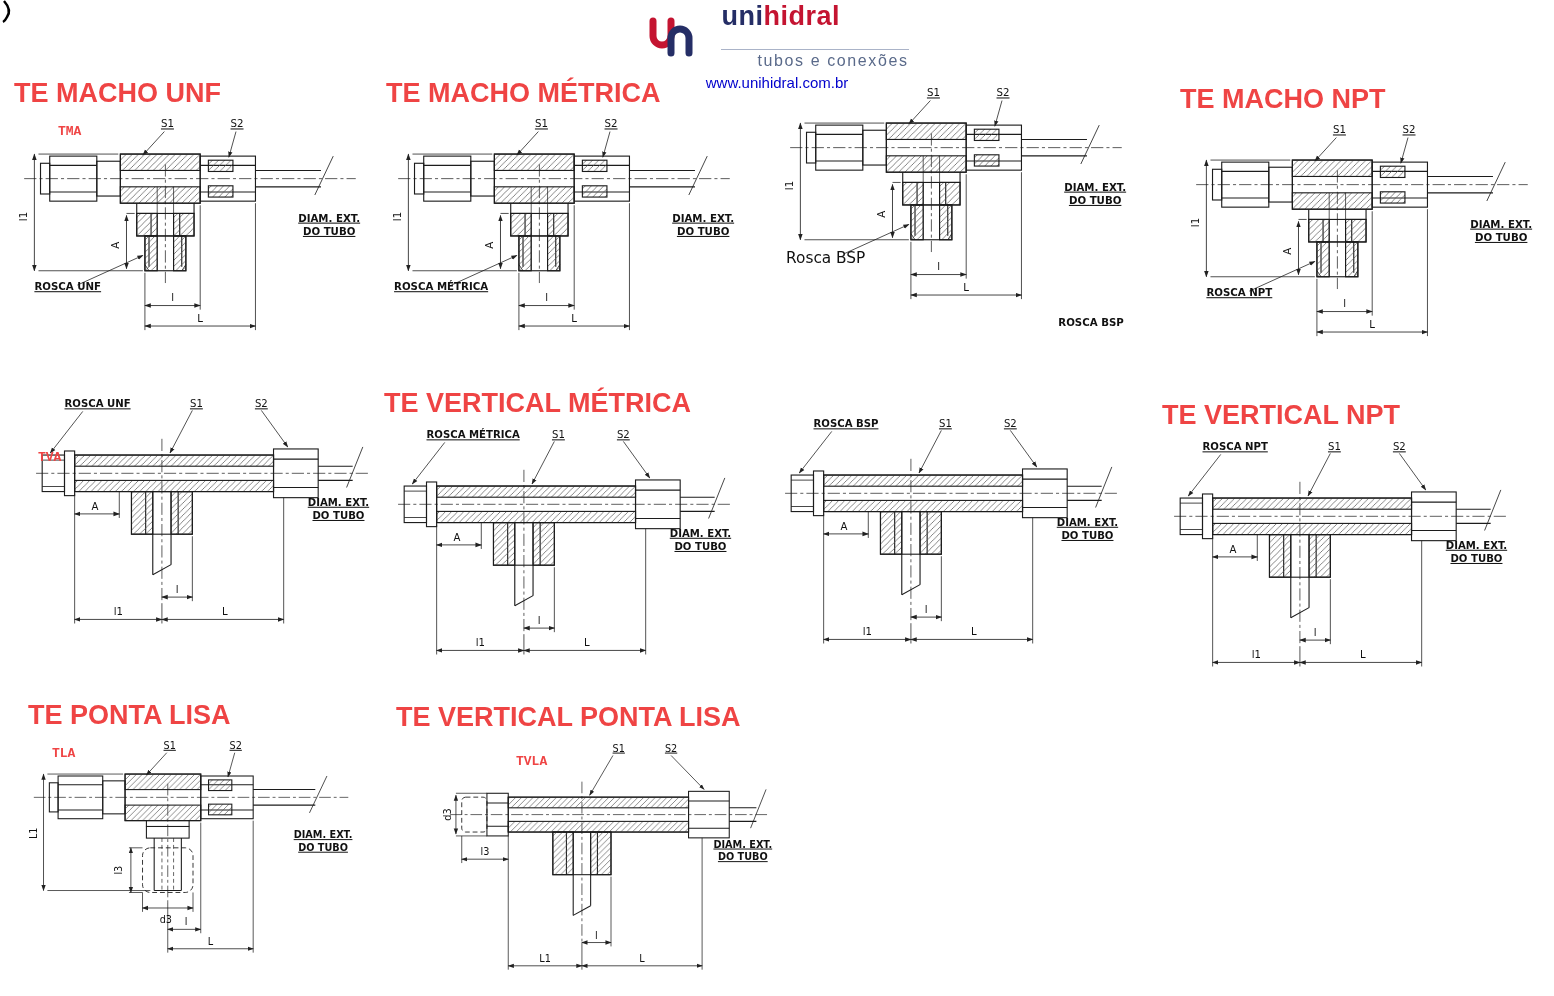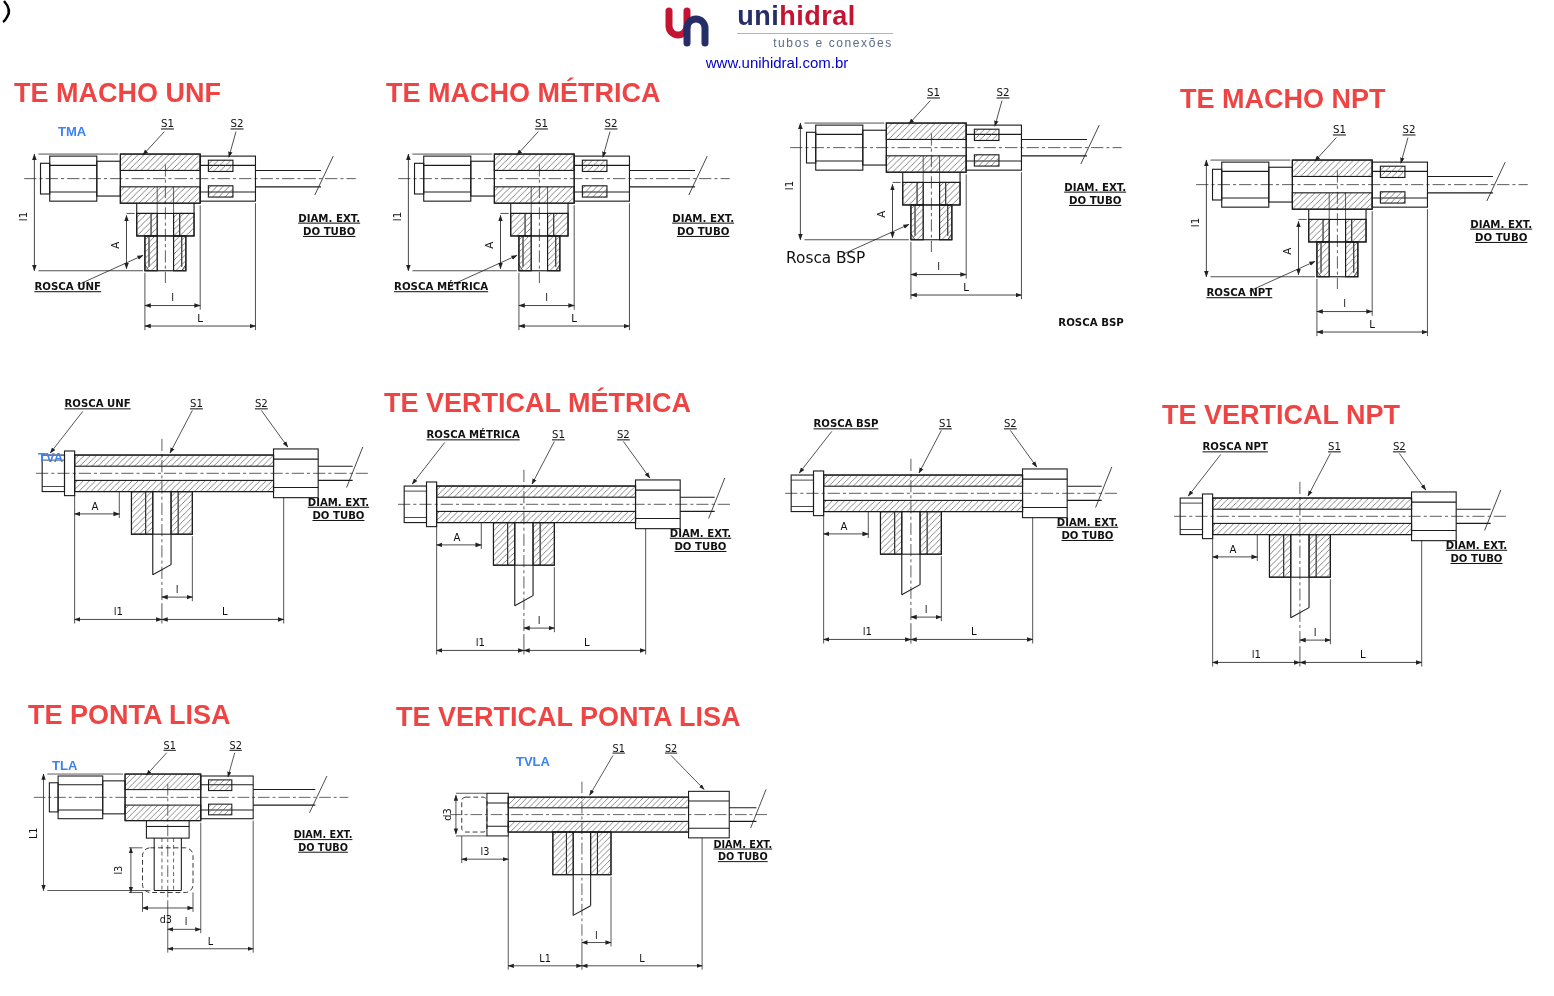--- a/index.html
+++ b/index.html
@@ -8,30 +8,30 @@
     font-family:"Liberation Sans", sans-serif;
     width:1554px; height:996px; position:relative; overflow:hidden;
   }
   
   header { position:absolute; top:0; left:0; width:100%; text-align:center; }
   .logo-row { display:flex; justify-content:center; align-items:center; gap:24px; padding-top:3px; }
   .logo-text { text-align:left; }
   .brand { font-size:27px; font-weight:bold; line-height:1; letter-spacing:.5px; }
   .brand .uni { color:#252e66; }
   .brand .hidral { color:#c41431; }
-  .logo-sub { font-size:12px; color:#5a6a8a; letter-spacing:1.6px; margin-top:3px; border-top:1px solid #aab3c8; padding-top:2px;padding-left:36px; }
+  .logo-sub { font-size:16px; color:#5a6a8a; letter-spacing:1.6px; margin-top:19px; border-top:1px solid #aab3c8; padding-top:2px;padding-left:36px; }
   .website { font-size:15px; font-weight:normal; color:#0000cc; margin-top:4px; }
   .corner-mark { position:absolute; left:0; top:0; }
   
   .diagram { position:absolute; }
   .diagram h2 {
     font-size:27px; font-weight:800; color:#ef4444;
     text-align:left; white-space:nowrap; line-height:1.15;
   }
-  .code { position:absolute; font-size:13px; font-weight:bold; color:#3b82f6; }
+  .code { position:absolute; font-size:13px; font-weight:bold; color:#ef4444;font-family:Liberation Mono, monospace; }
   svg.drawing { display:block; margin:6px auto 0; overflow:visible; }
   
   svg text { fill:#111; stroke:none; font-family:"DejaVu Sans", sans-serif; }
   .t  { font-size:10px; }
   .b  { font-weight:bold; }
   .u  { text-decoration:underline; }
   .rosca-big { font-size:15px; font-weight:400; }
   .cl { stroke-dasharray:12 3 3 3; stroke-width:.7; }
   .ext, .ldr { stroke-width:.75; }
   .dim line { stroke-width:.8; }
@@ -327,21 +327,21 @@
     <text class="t" x="87" y="218" text-anchor="middle">l1</text>
     <text class="t" x="145" y="196" text-anchor="middle">l</text>
     <text class="t" x="192" y="218" text-anchor="middle">L</text>
     <text class="t u b" x="304" y="110" text-anchor="middle">DIAM. EXT.</text>
     <text class="t u b" x="304" y="123" text-anchor="middle">DO TUBO</text>
   </svg>
 </section>
 
 <section class="diagram" style="left:28px;top:700px;width:330px">
   <h2>TE PONTA LISA</h2>
-  <div class="code" style="left:24px;top:58px">TLA</div>
+  <div class="code" style="left:24px;top:46px">TLA</div>
   <svg class="drawing" width="330" height="243" viewBox="0 0 340 250">
     <use href="#geo-ponta"></use>
     <text class="t u" x="146" y="12" text-anchor="middle">S1</text>
     <text class="t u" x="214" y="12" text-anchor="middle">S2</text>
     <text class="t" x="9" y="99" text-anchor="middle" transform="rotate(-90 9 99)">L1</text>
     <text class="t" x="97" y="137" text-anchor="middle" transform="rotate(-90 97 137)">l3</text>
     <text class="t" x="142" y="191" text-anchor="middle">d3</text>
     <text class="t" x="163" y="194" text-anchor="middle">l</text>
     <text class="t" x="188" y="214" text-anchor="middle">L</text>
     <text class="t u b" x="304" y="104" text-anchor="middle">DIAM. EXT.</text>

